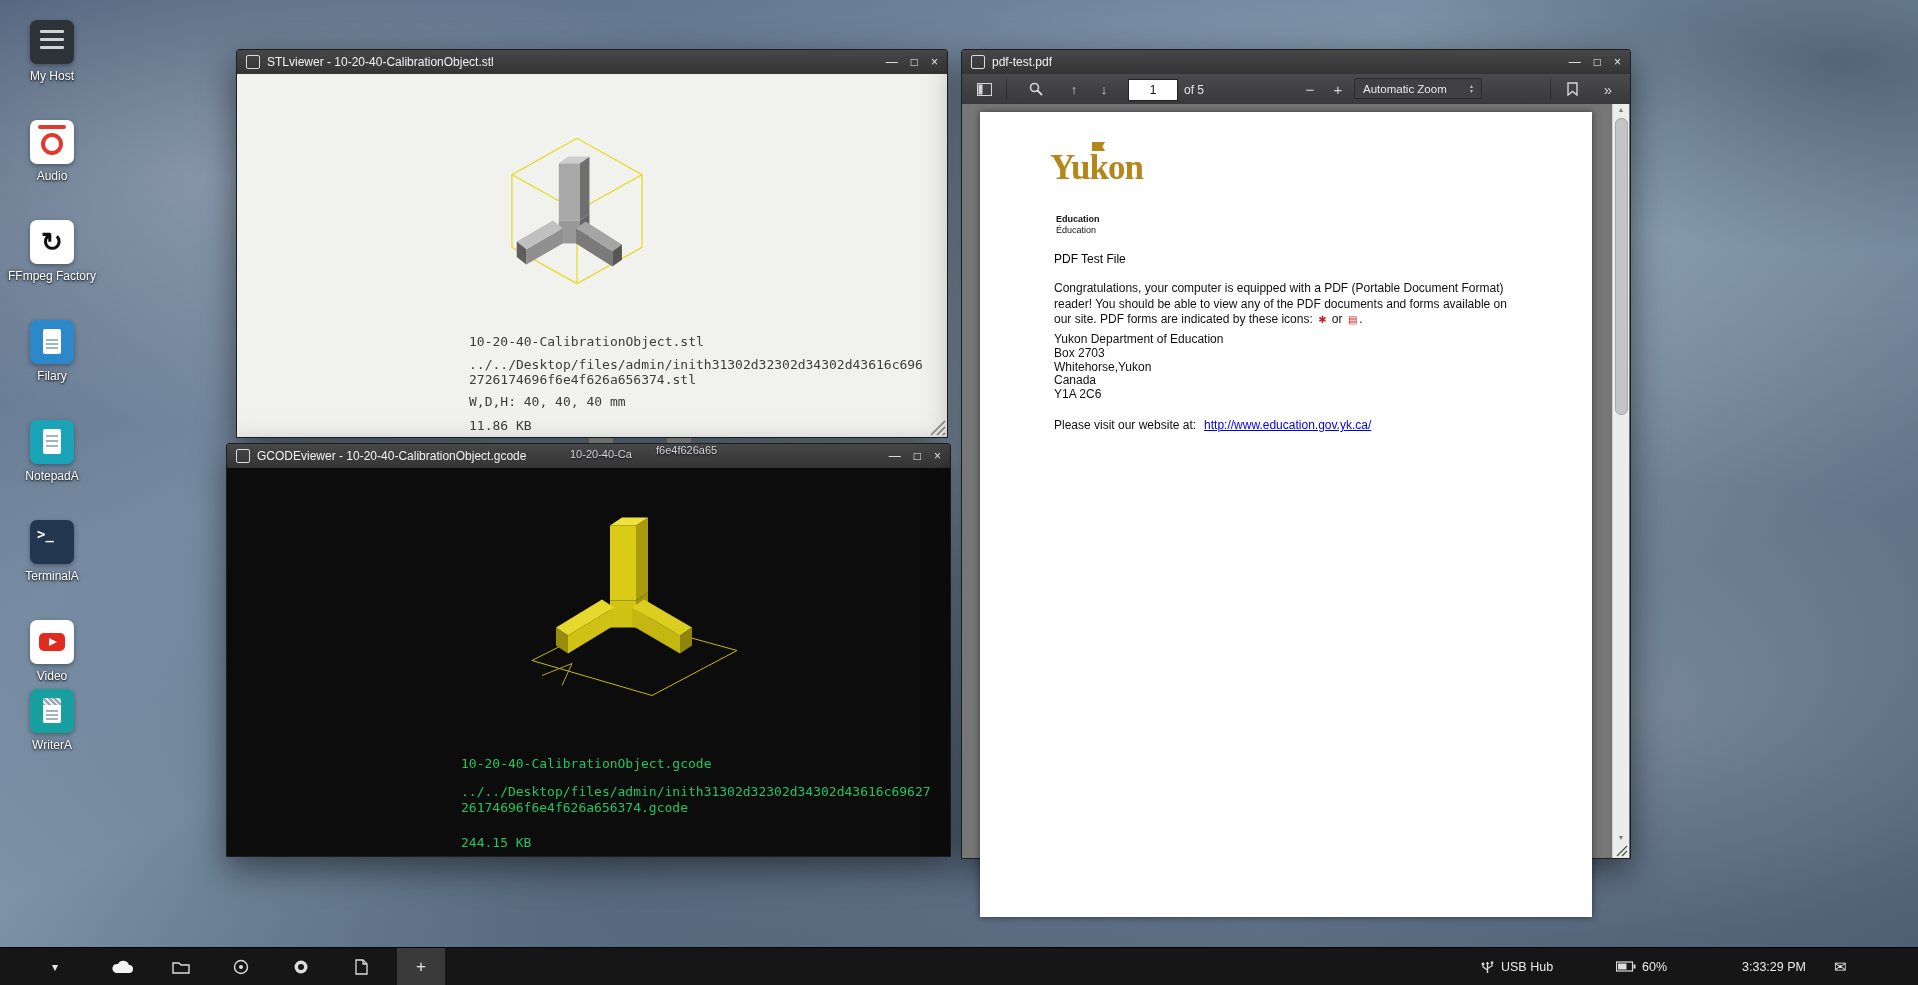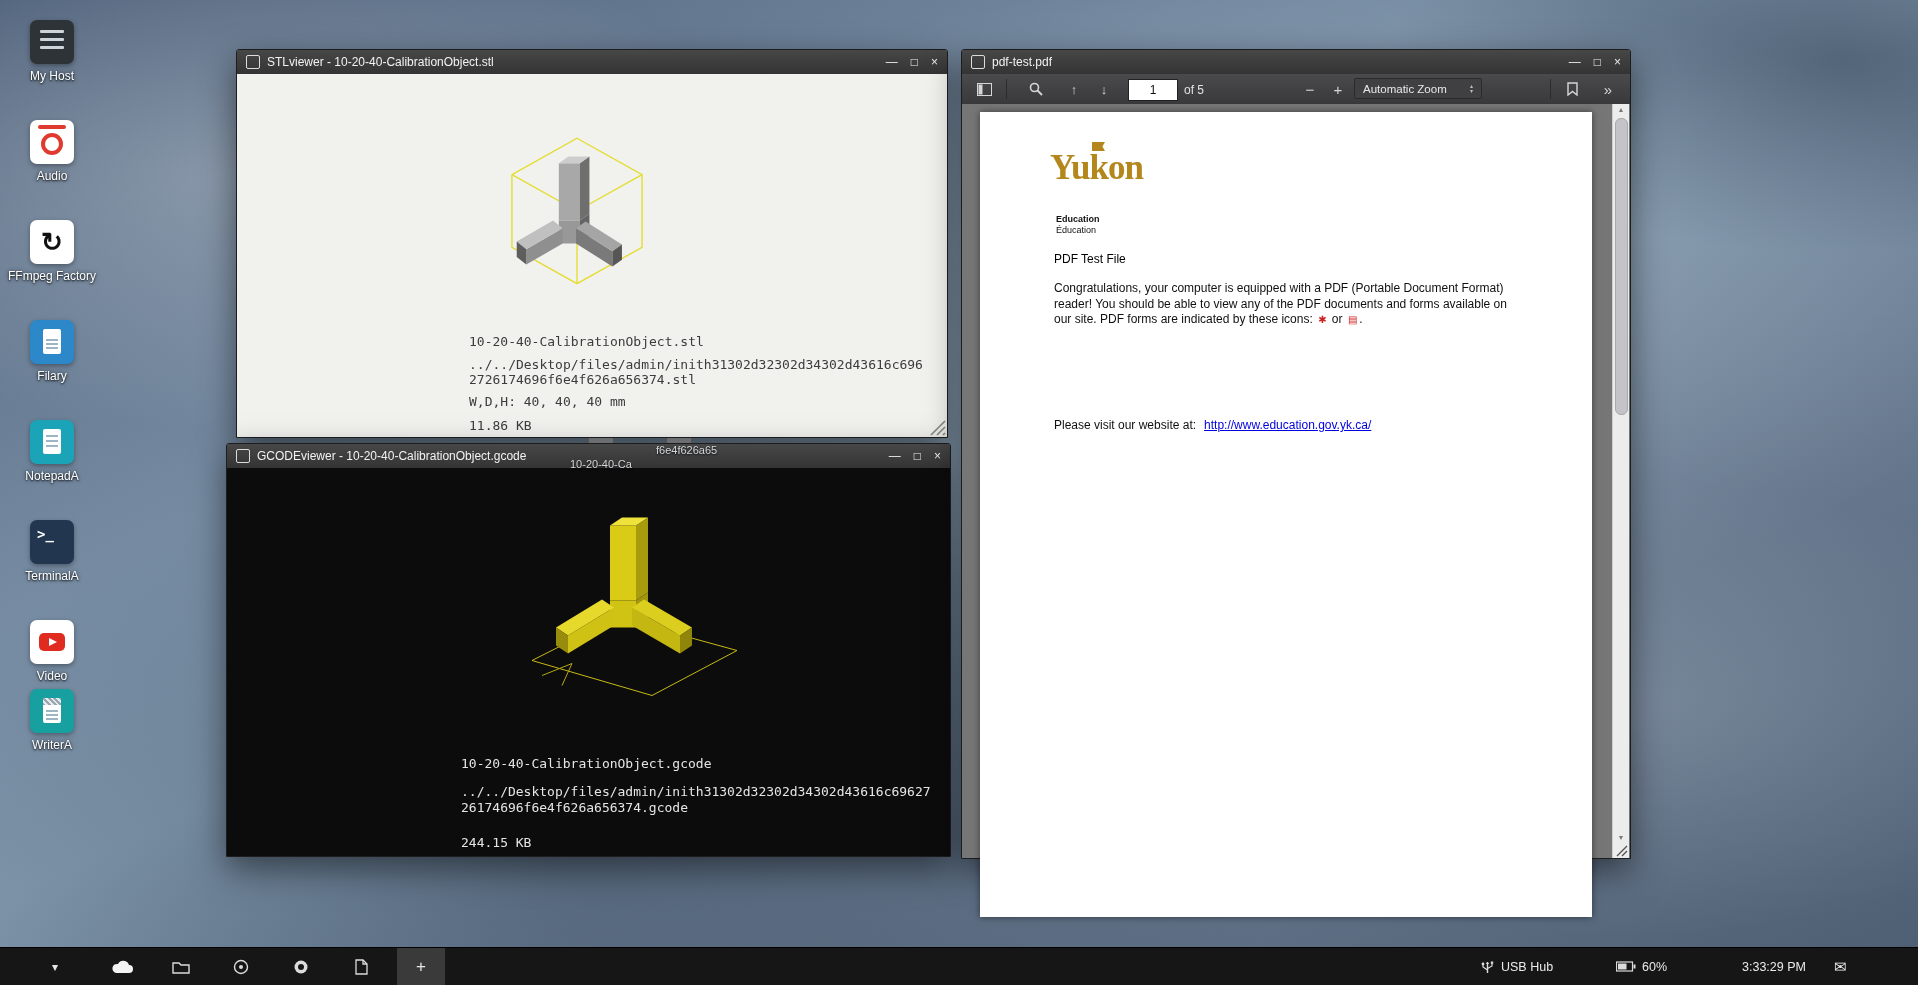--- a/index.html
+++ b/index.html
@@ -58,21 +58,21 @@
   .stl-info{position:absolute;left:232px;top:260px;font-family:"DejaVu Sans Mono",monospace;font-size:13px;color:#3c3c3c;}
   .stl-info .fn{margin-bottom:8px;}
   .stl-info .path{line-height:15px;}
   .stl-info .dims{margin-top:7px;}
   .stl-info .size{margin-top:9px;}
   .grip{position:absolute;right:1px;bottom:1px;}
 
   
   .win-gcode{left:226px;top:443px;width:723px;height:412px;z-index:6;}
   .win-gcode .wincontent{background:#0c0c0c;}
-  .gc-info{position:absolute;left:234px;top:288px;font-family:"DejaVu Sans Mono",monospace;font-size:13px;color:#e5e5e5;}
+  .gc-info{position:absolute;left:234px;top:288px;font-family:"DejaVu Sans Mono",monospace;font-size:13px;color:#22c55e;}
   .gc-info .fn{margin-bottom:13px;}
   .gc-info .path{line-height:16px;}
   .gc-info .size{margin-top:19px;}
 
   
   .win-pdf{left:961px;top:49px;width:668px;height:808px;z-index:6;}
   .pdf-toolbar{position:absolute;left:0;right:0;top:24px;height:30px;background:linear-gradient(#4a4a4d,#39393c);
     border-bottom:1px solid #252527;}
   .pt-btn{position:absolute;top:4px;width:24px;height:22px;display:flex;align-items:center;justify-content:center;
     color:#d6d6d6;border-radius:2px;}
@@ -174,21 +174,21 @@
           <i style="top:12px"></i>
           <i style="top:16px"></i>
           <i style="top:20px"></i>
         </span>
     </div>
     <div class="lbl">WriterA</div>
   </div>
 
   <span class="frag-ic" style="left:588px;top:428px"></span>
   <span class="frag-ic" style="left:666px;top:428px"></span>
-  <span class="frag-lb" style="left:570px;top:458px">10-20-40-Ca</span>
+  <span class="frag-lb" style="left:570px;top:448px">10-20-40-Ca</span>
   <span class="frag-lb" style="left:656px;top:444px">f6e4f626a65</span>
 
   <div class="window win-stl">
     <div class="titlebar">
       <span class="tb-appicon"></span>
       <span class="tb-title">STLviewer - 10-20-40-CalibrationObject.stl</span>
       <span class="tb-btns">
         <span>—</span>
         <span>□</span>
         <span>×</span>
@@ -333,20 +333,27 @@
         <div class="pdf-para">
           <div>Congratulations, your computer is equipped with a PDF (Portable Document Format)</div>
           <div>reader!  You should be able to view any of the PDF documents and forms available on</div>
           <div>
             <span>our site.  PDF forms are indicated by these icons:</span>
             <span class="in-ic">✱</span>
             <span>or</span>
             <span class="in-ic">▤</span><span>.</span>
           </div>
         </div>
+        <div class="pdf-addr">
+          <div>Yukon Department of Education</div>
+          <div>Box 2703</div>
+          <div>Whitehorse,Yukon</div>
+          <div>Canada</div>
+          <div>Y1A 2C6</div>
+        </div>
         <div class="pdf-visit">
           <span>Please visit our website at:</span><a href="#">http://www.education.gov.yk.ca/</a>
         </div>
       </div>
       <div class="pdf-scroll">
         <span class="scroll-arrow" style="top:0">▲</span>
         <div class="pdf-thumb"></div>
         <span class="scroll-arrow" style="bottom:14px">▼</span>
         <svg class="grip" width="14" height="14">
           <path d="M13,3 L3,13 M13,8 L8,13" stroke="#555" stroke-width="1.4" fill="none"></path>

